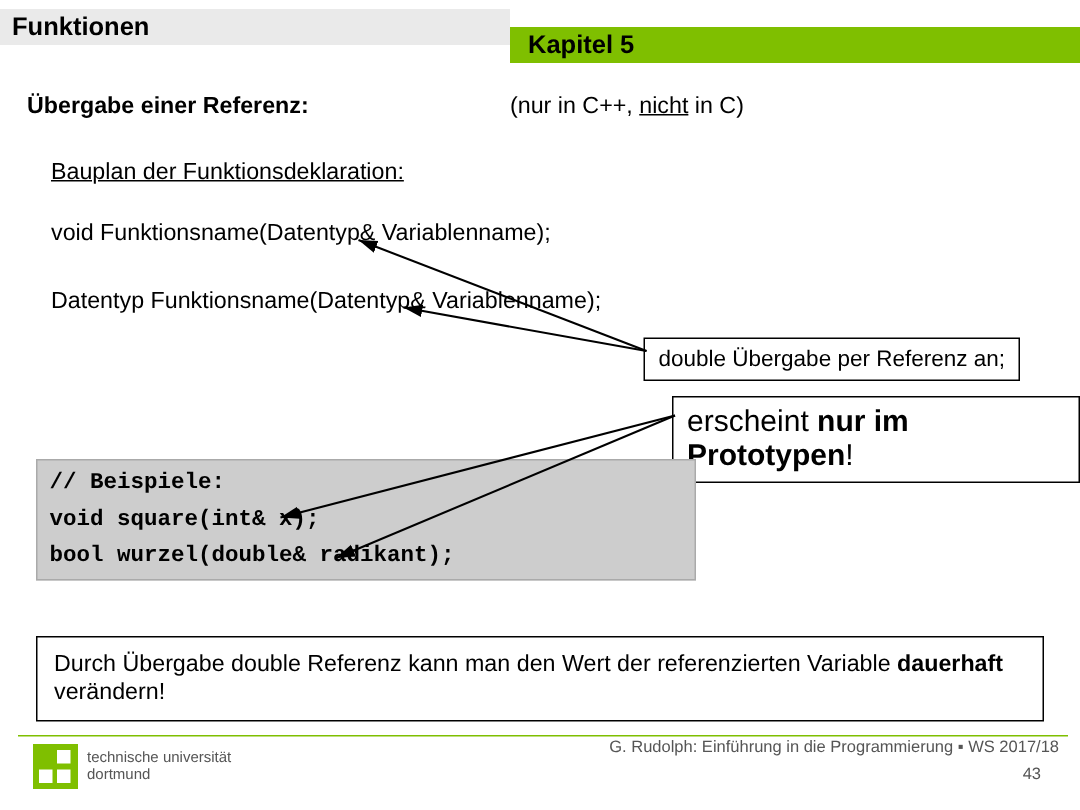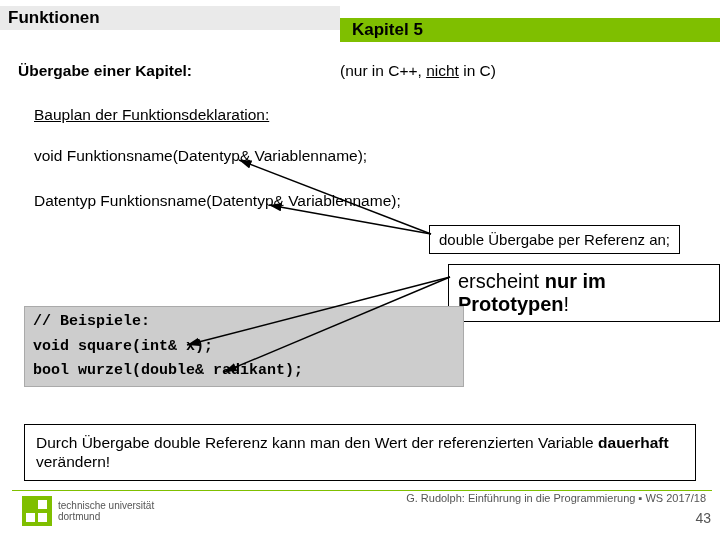--- a/index.html
+++ b/index.html
@@ -31,34 +31,34 @@
   .msgbox .bold { font-weight:bold; }
 
   
   .foot-line { position:absolute; left:12px; top:490px; width:700px; height:0; border-top:1px solid #7fbf00; }
   .logo { position:absolute; left:22px; top:496px; display:flex; align-items:center; gap:6px; }
   .logo-sq { width:30px; height:30px; background:#7fbf00; display:flex; flex-wrap:wrap; padding:4px; gap:3px; }
   .logo-sq span { width:9px; height:9px; background:#fff; }
   .logo-sq span:nth-child(1){opacity:0}
   .logo-text { font-size:10px; line-height:1.1; color:#555; }
   .foot-credit { position:absolute; right:14px; top:492px; font-size:11px; color:#555;text-align:right; }
-  .foot-page   { position:absolute; right:9px; top:510px; font-size:14px; color:#555;margin-left:17px; }
+  .foot-page   { position:absolute; right:26px; top:510px; font-size:11px; color:#555;margin-left:17px; }
 
   
   svg.arrows { position:absolute; left:0; top:0; width:720px; height:540px; pointer-events:none; }
 </style>
 </head>
 <body>
 
 <div class="slide">
 
   <div class="hdr-grey">Funktionen</div>
   <div class="hdr-green">Kapitel 5</div>
 
-  <div class="subtitle">Übergabe einer Kapitel:</div>
+  <div class="subtitle">Übergabe einer Referenz:</div>
   <div class="note1">
     <span>(nur in C++, </span><span class="u">nicht</span><span> in C)</span>
   </div>
 
   <div class="bauplan">Bauplan der Funktionsdeklaration:</div>
   <div class="decl1">void Funktionsname(Datentyp&amp; Variablenname);</div>
   <div class="decl2">Datentyp Funktionsname(Datentyp&amp; Variablenname);</div>
 
   <div class="box1">double Übergabe per Referenz an;</div>
   <div class="box2">

